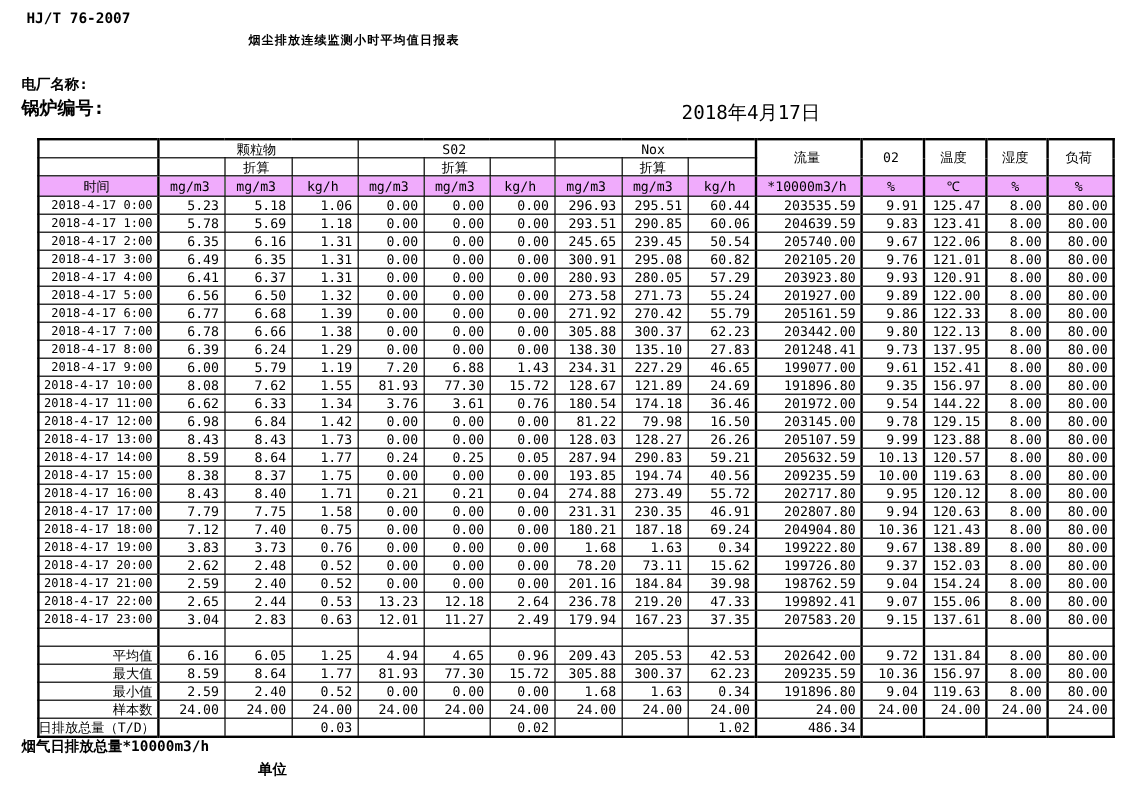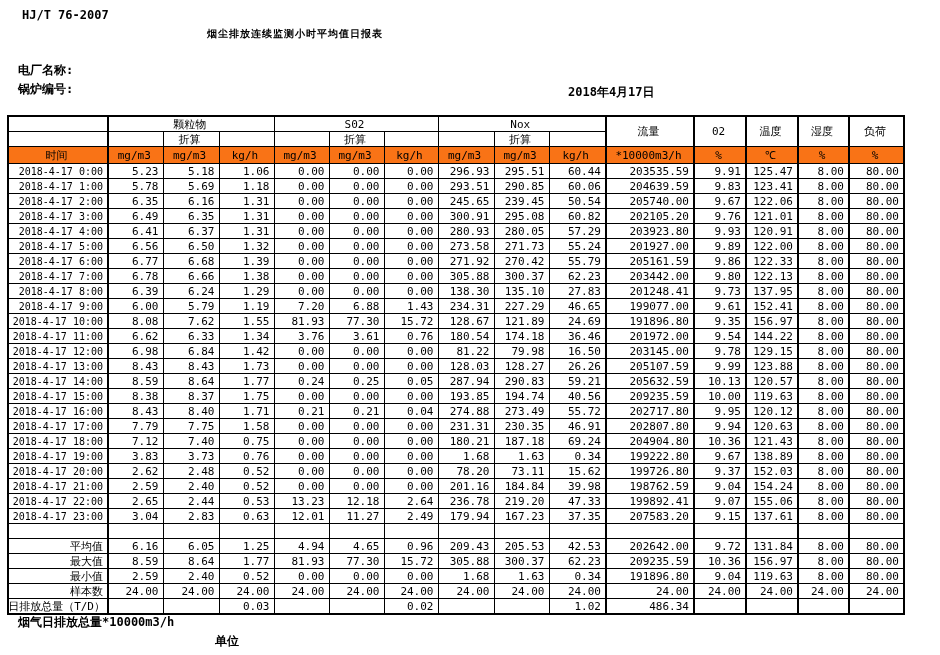--- a/index.html
+++ b/index.html
@@ -6,33 +6,33 @@
   html,body { margin:0; padding:0; }
   body {
     width:940px; height:655px; background:#ffffff; color:#000;
     font-family:"DejaVu Sans Mono","Liberation Mono",monospace;
     position:relative; overflow:hidden;
   }
   .abs { position:absolute; }
   .std-code   { left:22px;  top:8px;  font-size:12px; font-weight:bold; }
   .rpt-title  { left:207px; top:27px; font-size:10px; font-weight:bold; letter-spacing:1px; }
   .plant-lbl  { left:18px;  top:62px; font-size:12px; font-weight:bold; }
-  .boiler-lbl { left:18px;  top:81px; font-size:12px; font-weight:bold; }
-  .rpt-date   { left:568px; top:84px; font-size:12px;font-weight:bold; }
+  .boiler-lbl { left:18px;  top:81px; font-size:15px; font-weight:bold; }
+  .rpt-date   { left:568px; top:84px; font-size:16px; }
 
   table.report {
-    position:absolute; left:7px; top:115px;
+    position:absolute; left:31px; top:115px;
     border-collapse:collapse; table-layout:fixed;
     border:2px solid #000; font-size:11px;padding-left:40px;
   }
   table.report td {
     border:1px solid #000; height:14px; line-height:13px;
     padding:0 4px 0 1px; overflow:hidden; white-space:nowrap;
   }
-  tr.green-row td { background:#f97316; height:16px; }
+  tr.green-row td { background:#f0abfc; height:16px; }
   .center  { text-align:center; padding:0 1px; }
   .num     { text-align:right; }
   .c-time  { text-align:right; white-space:pre; font-size:10px; }
   .thickL  { border-left-width:2px !important; }
   .sum-label { text-align:right; }
   .overflow-label { position:relative; }
   .overflow-label span { position:absolute; right:2px; bottom:0; white-space:nowrap; }
 
   .fn1 { left:18px;  top:614px; font-size:12px; font-weight:bold; }
   .fn2 { left:18px;  top:633px; font-size:12px; font-weight:bold;margin-top:42px; }

